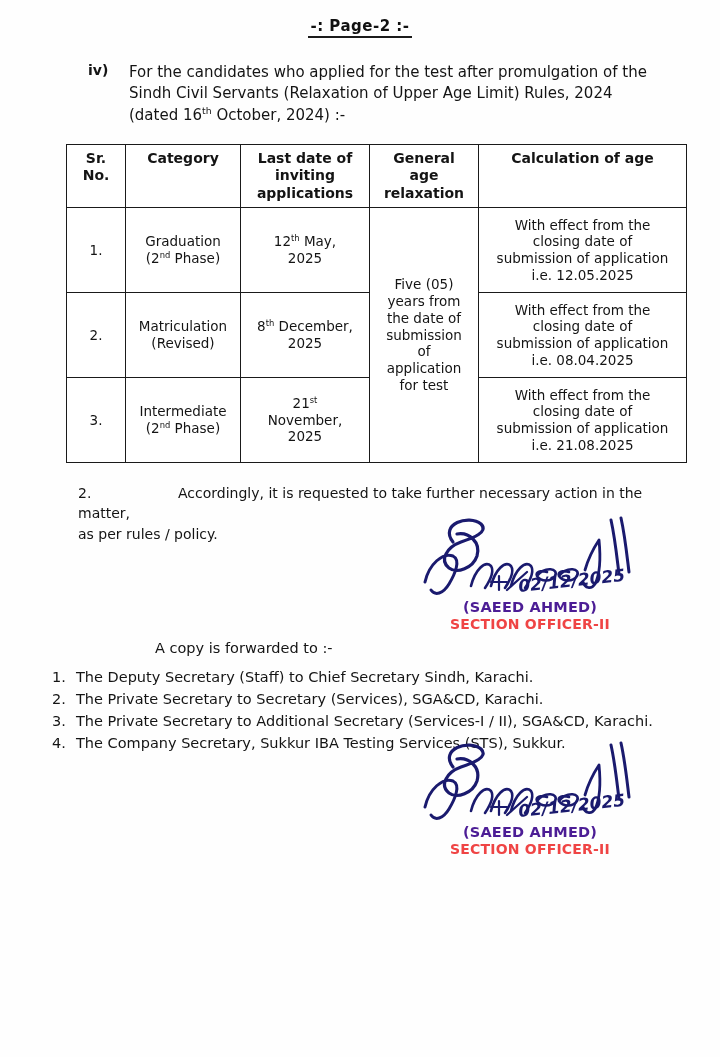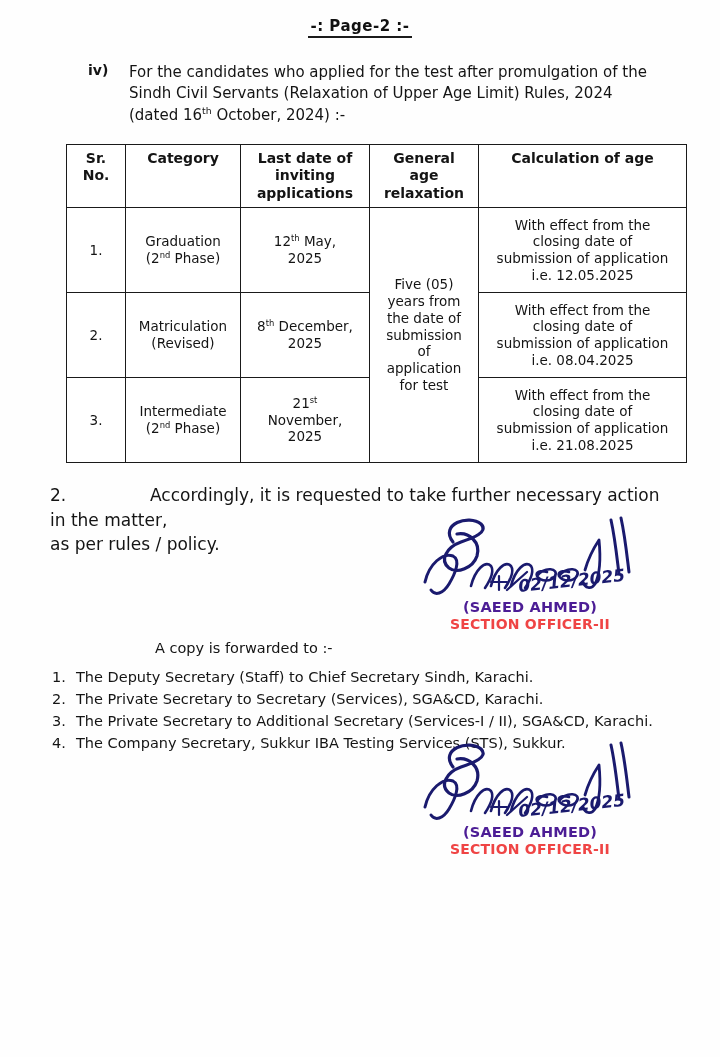--- a/index.html
+++ b/index.html
@@ -100,22 +100,22 @@
   td.cell-sr   { font-size: 14px; }
   td.cell-cat  { font-size: 13.5px; }
   td.cell-date { font-size: 14px; }
   td.cell-rel  { font-size: 13.5px; line-height: 1.3; margin-top: 44px; }
   td.cell-calc { font-size: 13.5px; line-height: 1.26; }
 
   .row-tall td { height: 74px; }
 
   
   .para2 {
-    margin: 20px 56px 0 50px;
-    font-size: 17px;
+    margin: 20px 56px 0 78px;
+    font-size: 14px;
     line-height: 1.45;
   }
   .para2 .num {
     display: inline-block;
     width: 100px;
   }
 
   
   .sig-block {
     position: absolute;

